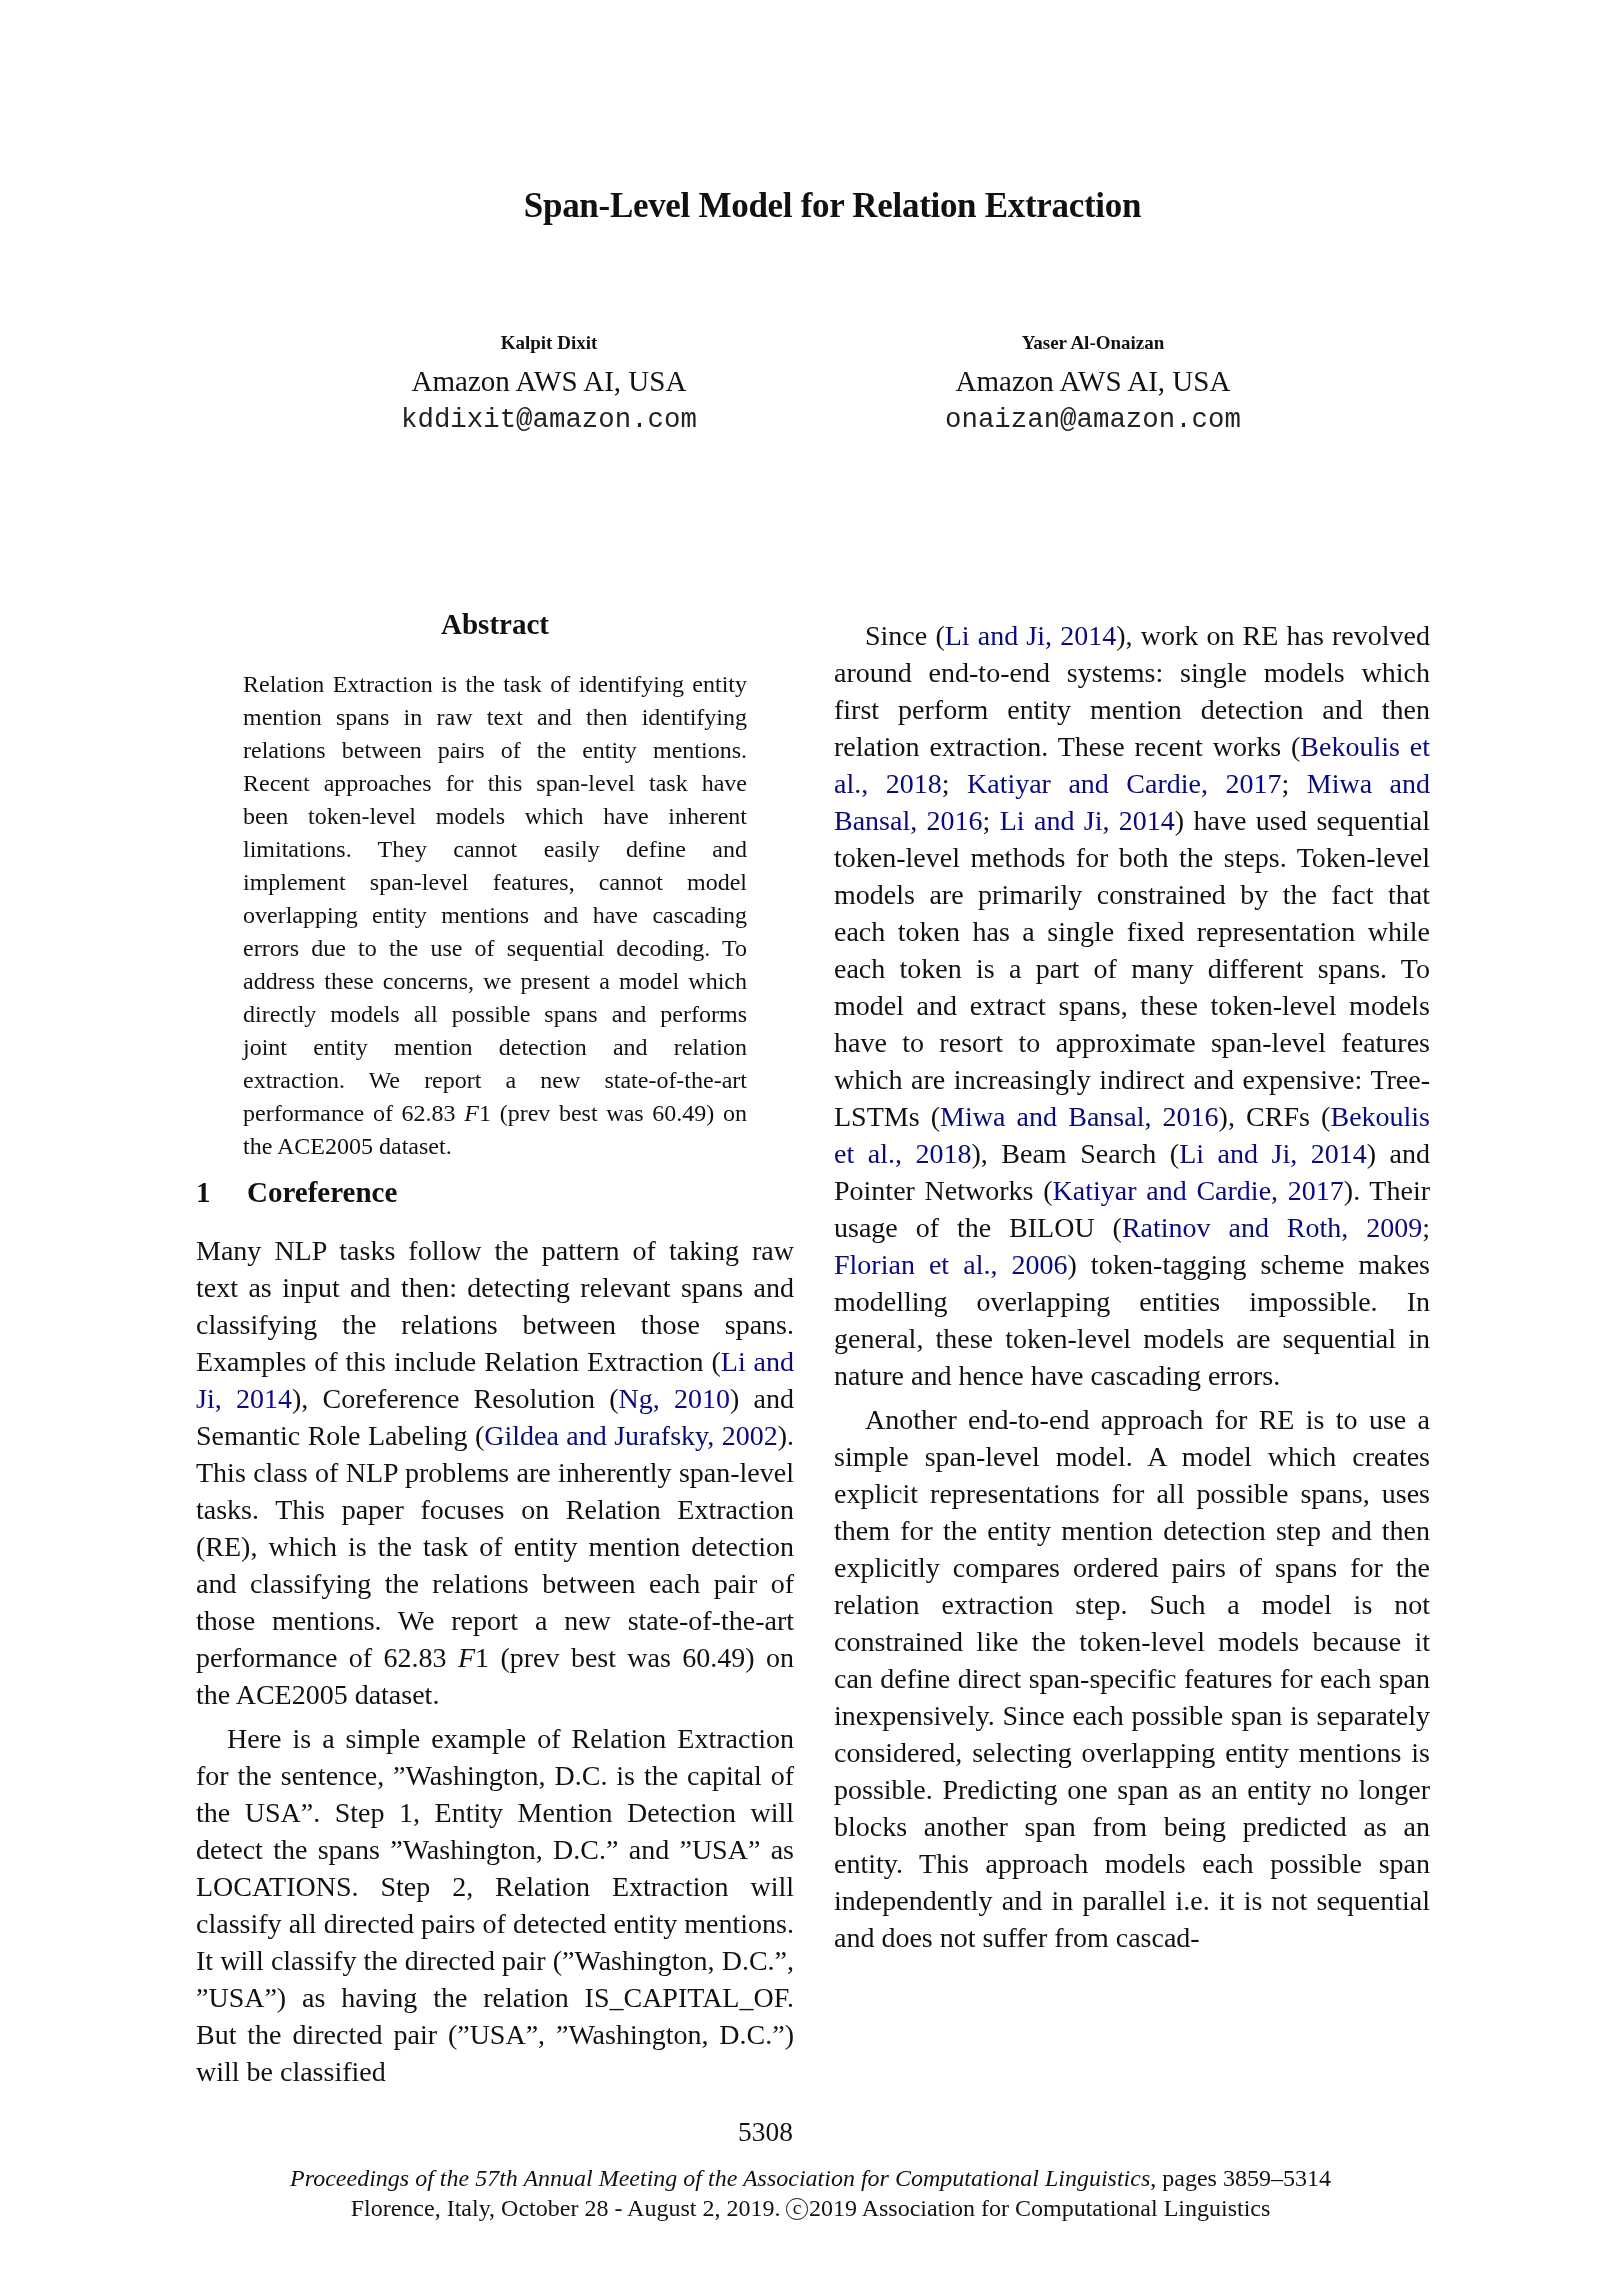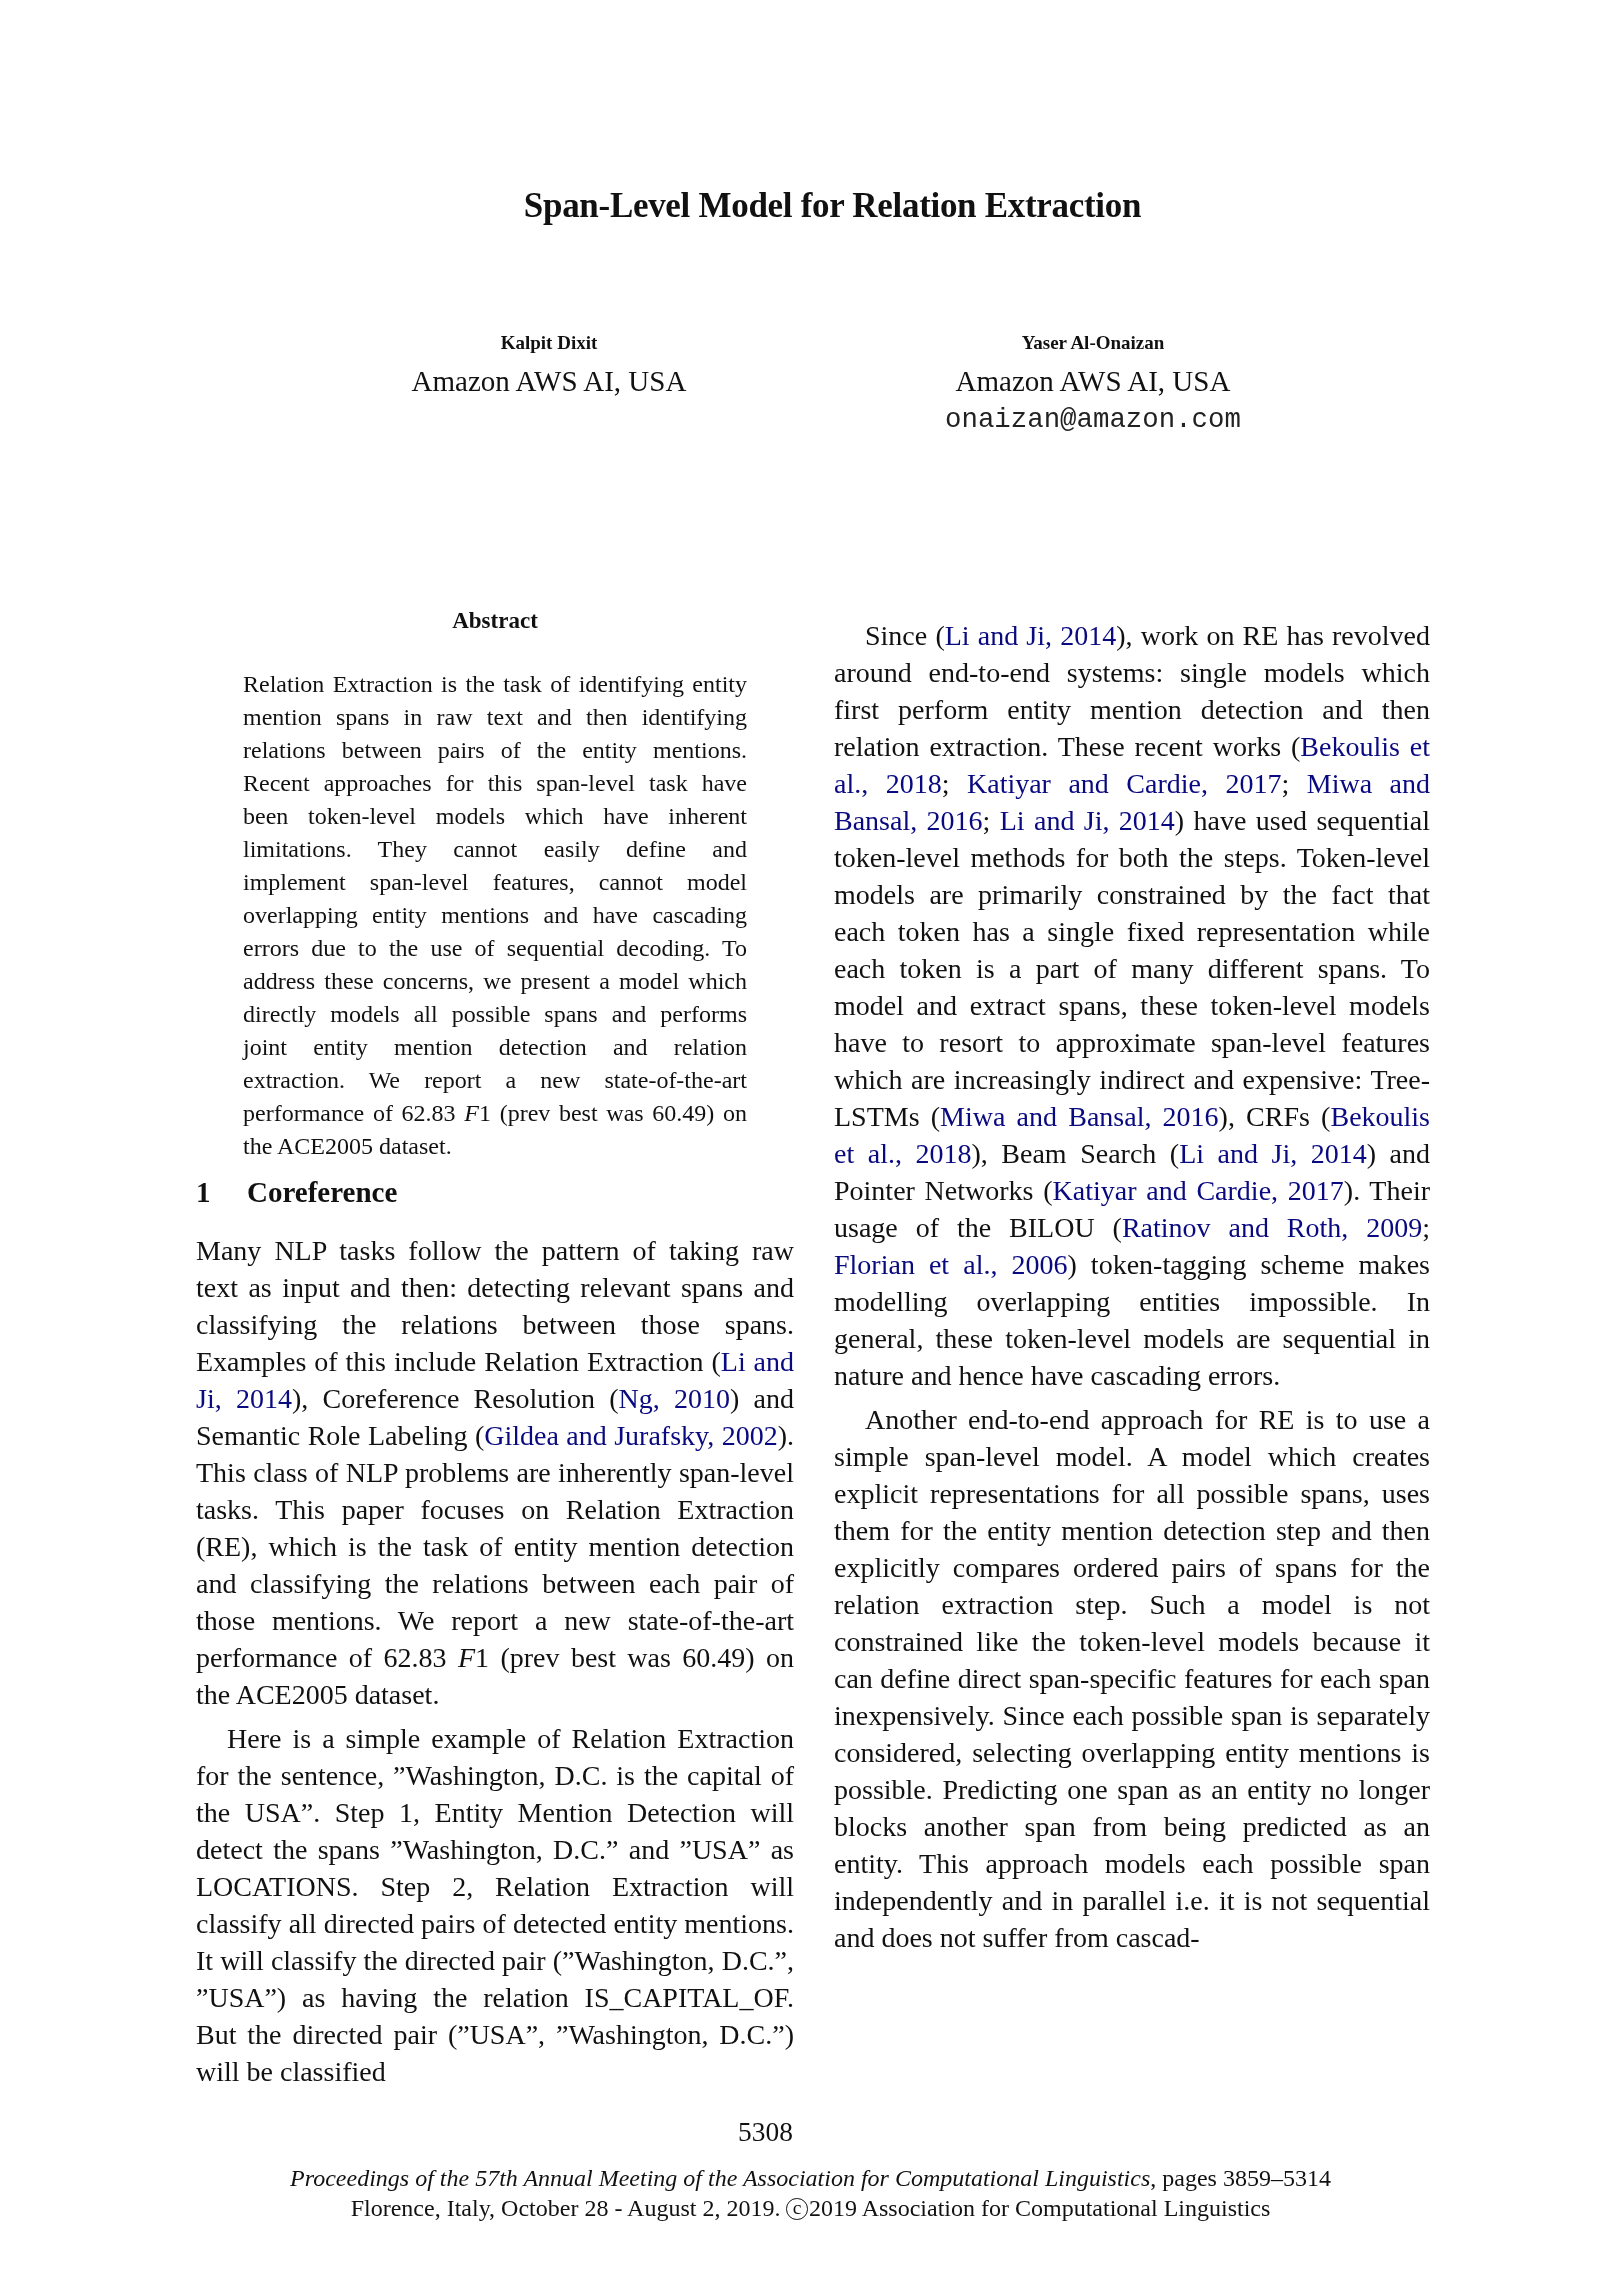--- a/index.html
+++ b/index.html
@@ -13,21 +13,21 @@
   }
   .author { position: absolute; top: 323px; width: 510px; text-align: center; }
   .author.a1 { left: 294px; }
   .author.a2 { left: 838px; }
   .author .name { font-weight: bold; font-size: 19px; line-height: 39px; }
   .author .aff { font-size: 29px; line-height: 39px; }
   .author .email { font-family: "Liberation Mono", "DejaVu Sans Mono", monospace; font-size: 27.4px; line-height: 37px; color: #222; }
 
   .abstract-title {
     position: absolute; top: 608px; left: 196px; width: 598px;
-    text-align: center; font-weight: bold; font-size: 23px;
+    text-align: center; font-weight: bold; font-size: 29px;
   }
   .abstract-body {
     position: absolute; top: 668px; left: 243px; width: 504px;
     font-size: 24px; line-height: 33px; text-align: justify; hyphens: manual;
   }
   .section-head {
     position: absolute; top: 1176px; left: 196px; font-weight: bold; font-size: 29px;
   }
   .section-head .num { display: inline-block; width: 51px; }
   .body-text {
@@ -50,20 +50,21 @@
   .math { font-style: italic; }
 </style>
 </head>
 <body>
 
 <div class="title">Span-Level Model for Relation Extraction</div>
 
 <div class="author a1">
   <div class="name">Kalpit Dixit</div>
   <div class="aff">Amazon AWS AI, USA</div>
+  <div class="email">kddixit@amazon.com</div>
 </div>
 <div class="author a2">
   <div class="name">Yaser Al-Onaizan</div>
   <div class="aff">Amazon AWS AI, USA</div>
   <div class="email">onaizan@amazon.com</div>
 </div>
 
 <div class="abstract-title">Abstract</div>
 <div class="abstract-body"><span>Relation Extraction is the task of identifying entity mention spans in raw text and then identifying relations between pairs of the entity mentions. Recent approaches for this span-level task have been token-level models which have inherent limitations. They cannot easily define and implement span-level features, cannot model overlapping entity mentions and have cascading errors due to the use of sequential decoding. To address these concerns, we present a model which directly models all possible spans and performs joint entity mention detection and relation extraction. We report a new state-of-the-art performance of 62.83 </span><span class="math">F</span><span>1 (prev best was 60.49) on the ACE2005 dataset.</span></div>
 

